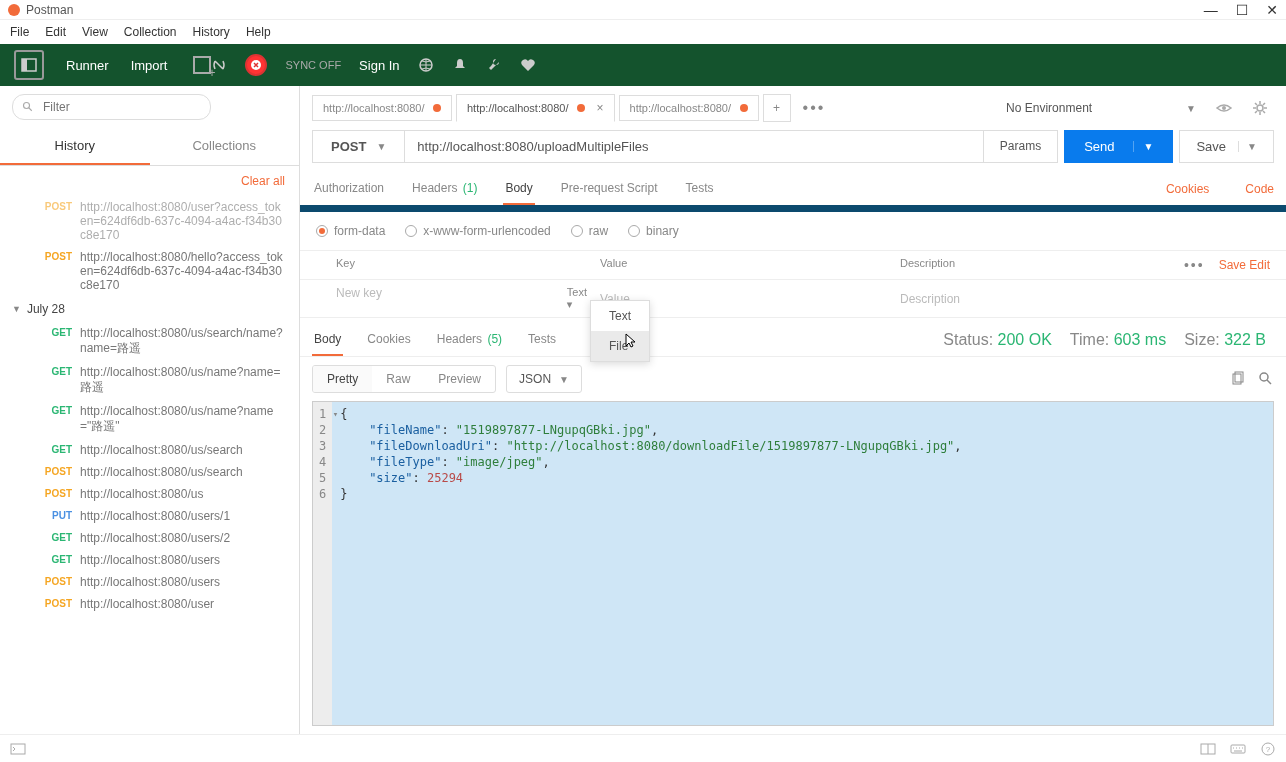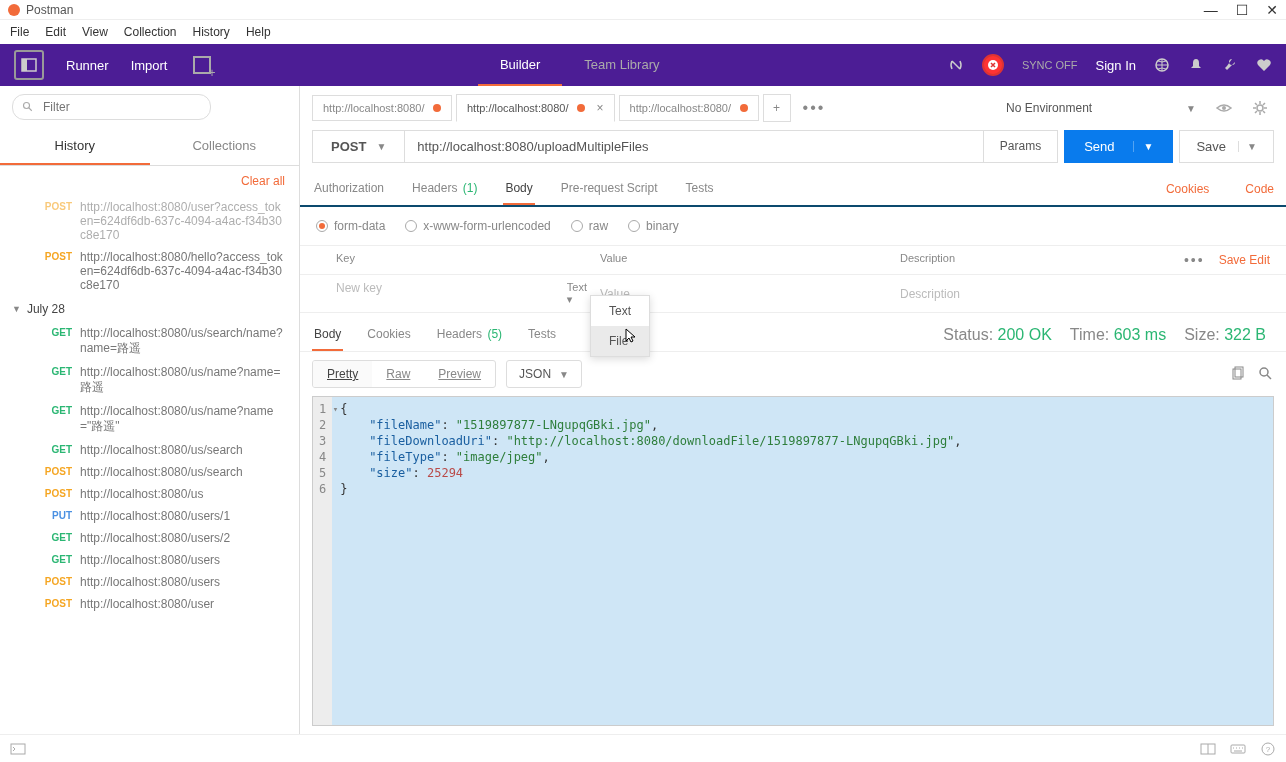--- a/index.html
+++ b/index.html
@@ -4,21 +4,21 @@
 <style>
 * { margin: 0; padding: 0; box-sizing: border-box; }
 body { font-family: -apple-system, BlinkMacSystemFont, "Segoe UI", Arial, sans-serif; font-size: 12px; color: #333; background: #fff; width: 1286px; height: 762px; overflow: hidden; }
 .titlebar { height: 20px; display: flex; align-items: center; padding: 0 8px; background: #fff; border-bottom: 1px solid #eee; }
 .titlebar-icon { width: 12px; height: 12px; background: #f26b3a; border-radius: 50%; margin-right: 6px; }
 .titlebar-title { font-size: 12px; color: #555; flex: 1; }
 .titlebar-controls { display: flex; gap: 18px; font-size: 14px; color: #333; }
 .titlebar-controls span { cursor: default; }
 .menubar { height: 24px; display: flex; align-items: center; padding: 0 10px; gap: 16px; font-size: 12px; color: #333; background: #fff; }
 .menubar span { cursor: default; }
-.toolbar { height: 42px; background: #4c1d95; display: flex; align-items: center; padding: 0 14px; color: #ddd; }
+.toolbar { height: 42px; background: #14532d; display: flex; align-items: center; padding: 0 14px; color: #ddd; }
 .toolbar-left { display: flex; align-items: center; gap: 22px; }
 .tb-icon-btn { width: 30px; height: 30px; display: flex; align-items: center; justify-content: center; border: 2px solid #999; border-radius: 3px; color: #ddd; }
 .tb-icon-btn svg { width: 16px; height: 16px; fill: #ccc; }
 .tb-text { color: #fff; font-size: 13px; font-weight: 500; cursor: pointer; }
 .tb-newtab { width: 18px; height: 18px; border: 2px solid #aaa; position: relative; margin-left: 4px; }
 .tb-newtab::after { content: "+"; position: absolute; right: -6px; bottom: -8px; font-size: 12px; color: #aaa; }
 .toolbar-center { flex: 1; display: flex; justify-content: center; align-items: stretch; height: 100%; }
 .tc-tab { padding: 0 22px; display: flex; align-items: center; font-size: 13px; color: #aaa; border-bottom: 2px solid transparent; cursor: pointer; }
 .tc-tab.active { color: #fff; border-bottom-color: #f26b3a; }
 .toolbar-right { display: flex; align-items: center; gap: 18px; color: #ccc; }
@@ -61,21 +61,21 @@
 .env-eye, .env-gear { width: 16px; height: 16px; fill: #aaa; cursor: pointer; }
 .url-row { display: flex; padding: 0 12px 10px; gap: 0; }
 .method-sel { border: 1px solid #ddd; padding: 8px 18px; font-size: 13px; font-weight: 600; color: #555; display: flex; align-items: center; gap: 10px; border-right: none; }
 .method-sel .caret { font-size: 10px; color: #888; }
 .url-input { flex: 1; border: 1px solid #ddd; padding: 8px 12px; font-size: 13px; color: #555; }
 .params-btn { border: 1px solid #ddd; border-left: none; padding: 8px 16px; font-size: 12px; color: #555; cursor: pointer; }
 .send-btn { background: #097bed; color: #fff; padding: 8px 20px; font-size: 13px; font-weight: 500; margin-left: 6px; display: flex; align-items: center; cursor: pointer; }
 .send-caret { margin-left: 18px; padding-left: 10px; border-left: 1px solid rgba(255,255,255,.3); font-size: 10px; }
 .save-btn { border: 1px solid #ddd; padding: 8px 16px; font-size: 13px; color: #555; margin-left: 6px; display: flex; align-items: center; cursor: pointer; }
 .save-caret { margin-left: 12px; padding-left: 8px; border-left: 1px solid #ddd; font-size: 10px; color: #888; }
-.req-tabs { display: flex; padding: 0 12px; gap: 24px; border-bottom: 2px solid #0c4a6e; align-items: center; }
+.req-tabs { display: flex; padding: 0 12px; gap: 24px; border-bottom: 7px solid #0c4a6e; align-items: center; }
 .rt-item { padding: 8px 2px; font-size: 12px; color: #888; border-bottom: 2px solid transparent; cursor: pointer; }
 .rt-item.active { color: #444; border-bottom-color: #f26b3a; }
 .rt-item .badge { color: #2bb673; margin-left: 2px; }
 .rt-spacer { flex: 1; }
 .rt-link { color: #f26b3a; font-size: 12px; cursor: pointer; }
 .body-type-row { display: flex; gap: 20px; padding: 12px 16px; color: #888; font-size: 12px; }
 .radio { display: flex; align-items: center; gap: 6px; cursor: pointer; }
 .radio-dot { width: 12px; height: 12px; border-radius: 50%; border: 1px solid #aaa; display: inline-block; position: relative; }
 .radio.sel .radio-dot::after { content: ""; position: absolute; inset: 2px; border-radius: 50%; background: #f26b3a; }
 .form-table-head { display: flex; border-top: 1px solid #eee; border-bottom: 1px solid #eee; font-size: 11px; color: #888; padding: 6px 0; }
@@ -94,21 +94,21 @@
 .dropdown-item { padding: 8px 18px; color: #555; cursor: pointer; }
 .dropdown-item.hover { background: #eaeaea; }
 .cursor-icon { position: absolute; width: 20px; height: 20px; z-index: 101; }
 .resp-tabs { display: flex; padding: 0 12px; gap: 22px; border-bottom: 1px solid #eee; align-items: center; margin-top: 6px; }
 .resp-stats { margin-left: auto; display: flex; gap: 18px; font-size: 16px; padding-right: 8px; }
 .resp-stat-label { color: #888; }
 .resp-stat-val { color: #2bb673; }
 .resp-stat-size { color: #2bb673; }
 .resp-format-row { display: flex; align-items: center; gap: 0; padding: 8px 12px; }
 .fmt-group { display: flex; border: 1px solid #ddd; border-radius: 3px; overflow: hidden; }
-.fmt-btn { padding: 6px 14px; font-size: 12px; color: #888; cursor: pointer; text-decoration: underline; }
+.fmt-btn { padding: 6px 14px; font-size: 12px; color: #888; cursor: pointer; }
 .fmt-btn.active { color: #444; background: #fafafa; }
 .json-sel { margin-left: 10px; display: flex; align-items: center; gap: 8px; border: 1px solid #ddd; border-radius: 3px; padding: 6px 12px; font-size: 12px; color: #555; cursor: pointer; }
 .json-sel .caret { font-size: 10px; color: #888; }
 .resp-icons { margin-left: auto; display: flex; gap: 12px; }
 .resp-icons svg { width: 16px; height: 16px; fill: #888; cursor: pointer; }
 .code-area { flex: 1; display: flex; background: #daeaf6; font-family: Consolas, monospace; font-size: 12px; margin: 0 12px 8px; border: 1px solid #ccc; min-height: 200px; }
 .gutter { background: #ededed; color: #888; text-align: right; padding: 4px 6px; user-select: none; }
 .gutter div { line-height: 16px; height: 16px; }
 .gutter .fold { position: relative; }
 .gutter .fold::after { content: "▾"; position: absolute; right: -12px; font-size: 9px; color: #888; }
@@ -149,28 +149,20 @@
     <div class="tb-icon-btn">
       <svg viewBox="0 0 16 16">
           <rect x="1" y="2" width="14" height="12" fill="none" stroke="#ccc" stroke-width="1.5"></rect>
           <rect x="1" y="2" width="5" height="12" fill="#ccc"></rect>
         </svg>
     </div>
     <span class="tb-text">Runner</span>
     <span class="tb-text">Import</span>
     <div class="tb-newtab"></div>
   </div>
-  <div class="toolbar-center">
-    <div class="tc-tab active">
-        <span>Builder</span>
-      </div>
-    <div class="tc-tab">
-        <span>Team Library</span>
-      </div>
-  </div>
   <div class="toolbar-right">
     <svg class="tr-icon" viewBox="0 0 16 16">
         <path d="M4 4 L12 12 M4 12 Q2 8 4 4 M12 4 Q14 8 12 12" stroke="#ccc" fill="none" stroke-width="1.5"></path>
       </svg>
     <div class="tr-status">
       <svg width="12" height="12" viewBox="0 0 12 12">
           <circle cx="6" cy="6" r="5" fill="#fff"></circle>
           <path d="M4 4 L8 8 M8 4 L4 8" stroke="#d33" stroke-width="1.5"></path>
         </svg>
     </div>

